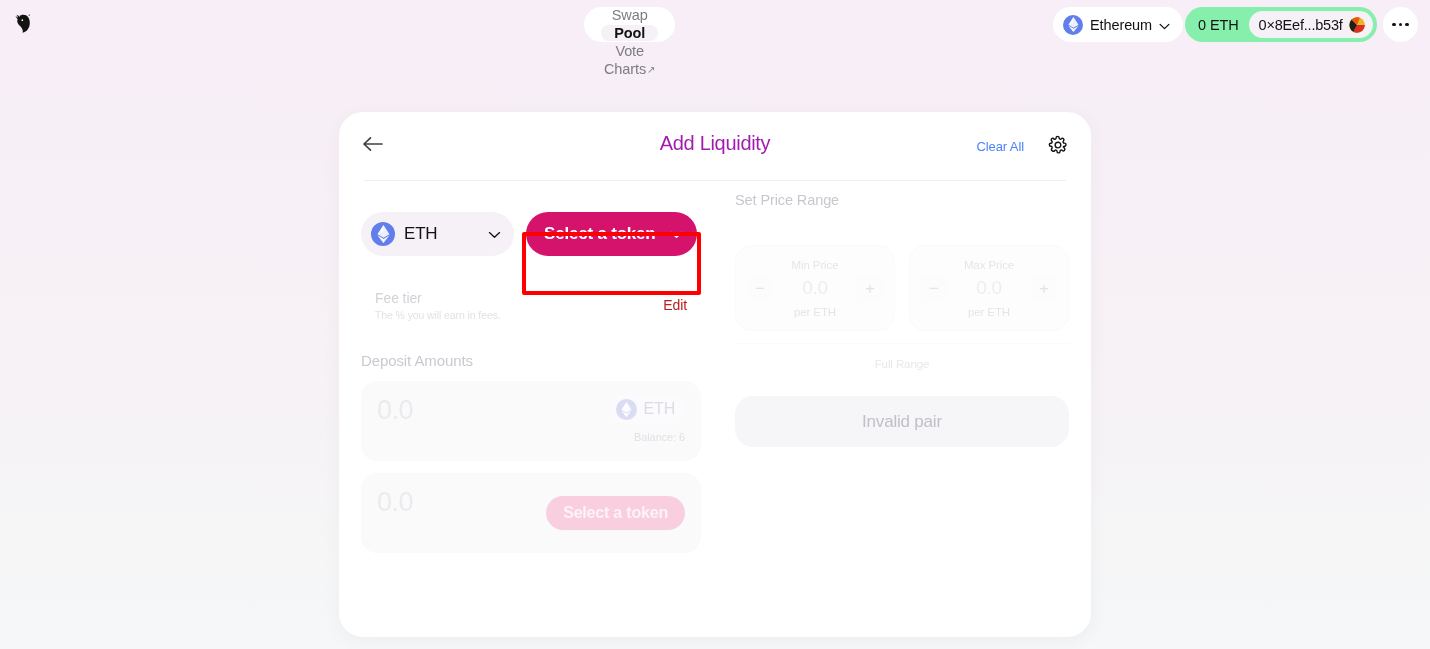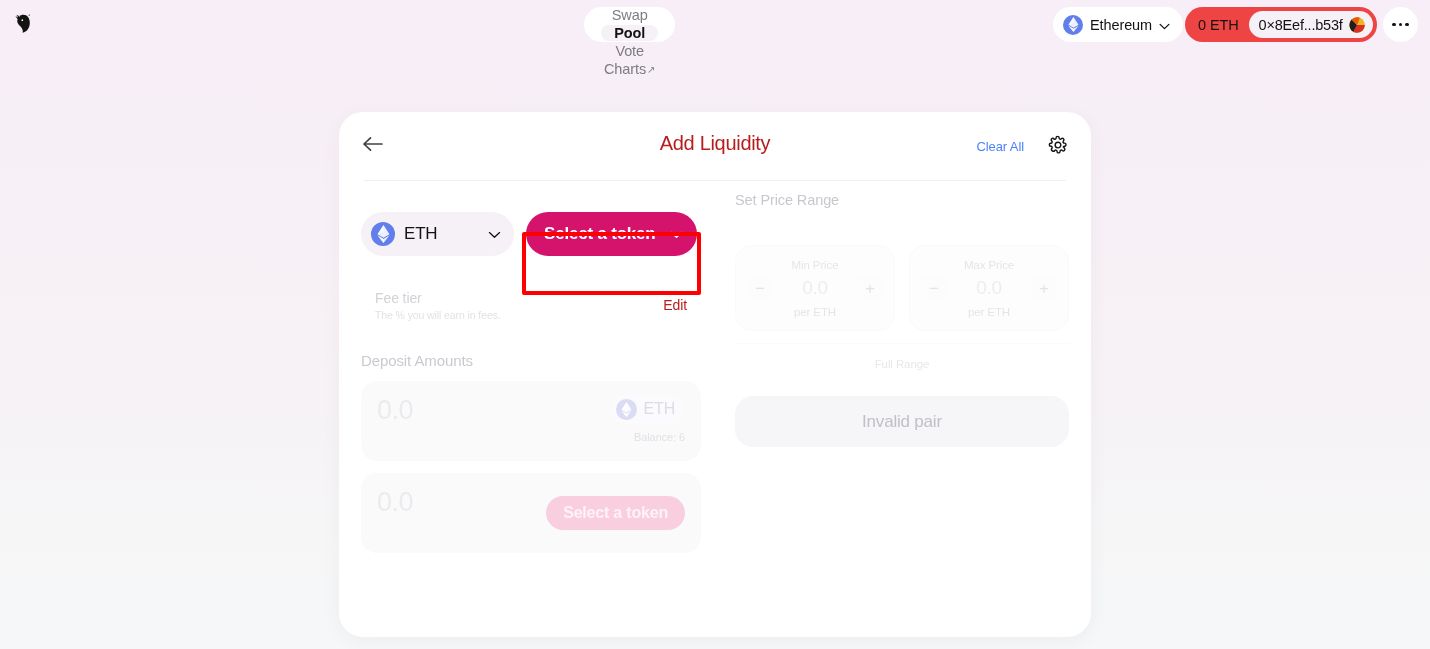--- a/index.html
+++ b/index.html
@@ -110,21 +110,21 @@
     justify-content: center;
     flex: 0 0 auto;
   }
   .ethlogo svg { display:block; }
 
   .walletpill {
     position: absolute;
     left: 1185px;
     top: 7px;
     height: 35px;
-    background: #ef4444;
+    background: #86efac;
     border-radius: 18px;
     display: flex;
     align-items: center;
     padding: 0 4px 0 13px;
     gap: 4px;
     cursor: pointer;
     text-align: center;
   }
   .ethbal {
     font-size: 14.5px;
@@ -200,21 +200,21 @@
     align-items: center;
     justify-content: center;
     cursor: pointer;
   }
   .cardtitle {
     position: absolute;
     left: 0; right: 0;
     top: 20px;
     text-align: center;
     font-size: 20px;
-    color: #b91c1c;
+    color: #a21caf;
     letter-spacing: -0.3px;
   }
   .clearall {
     position: absolute;
     right: 67px;
     top: 27px;
     font-size: 13px;
     color: #4c82fb;
     cursor: pointer;
     letter-spacing: -0.1px;

